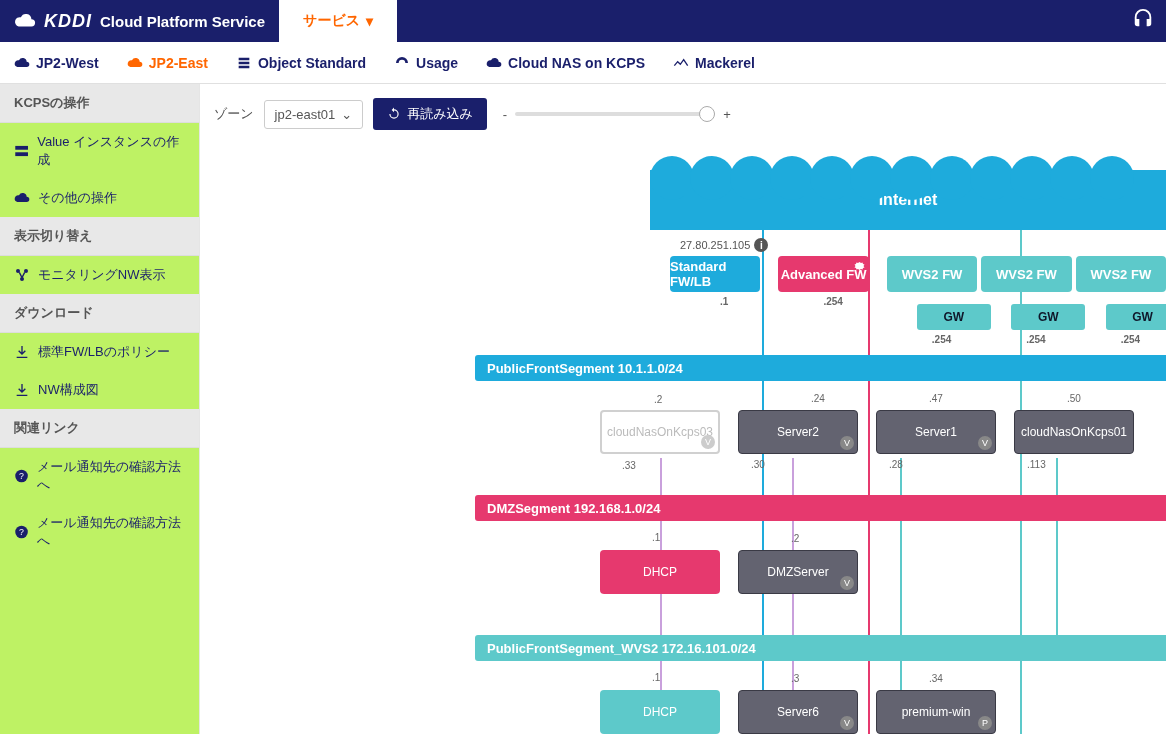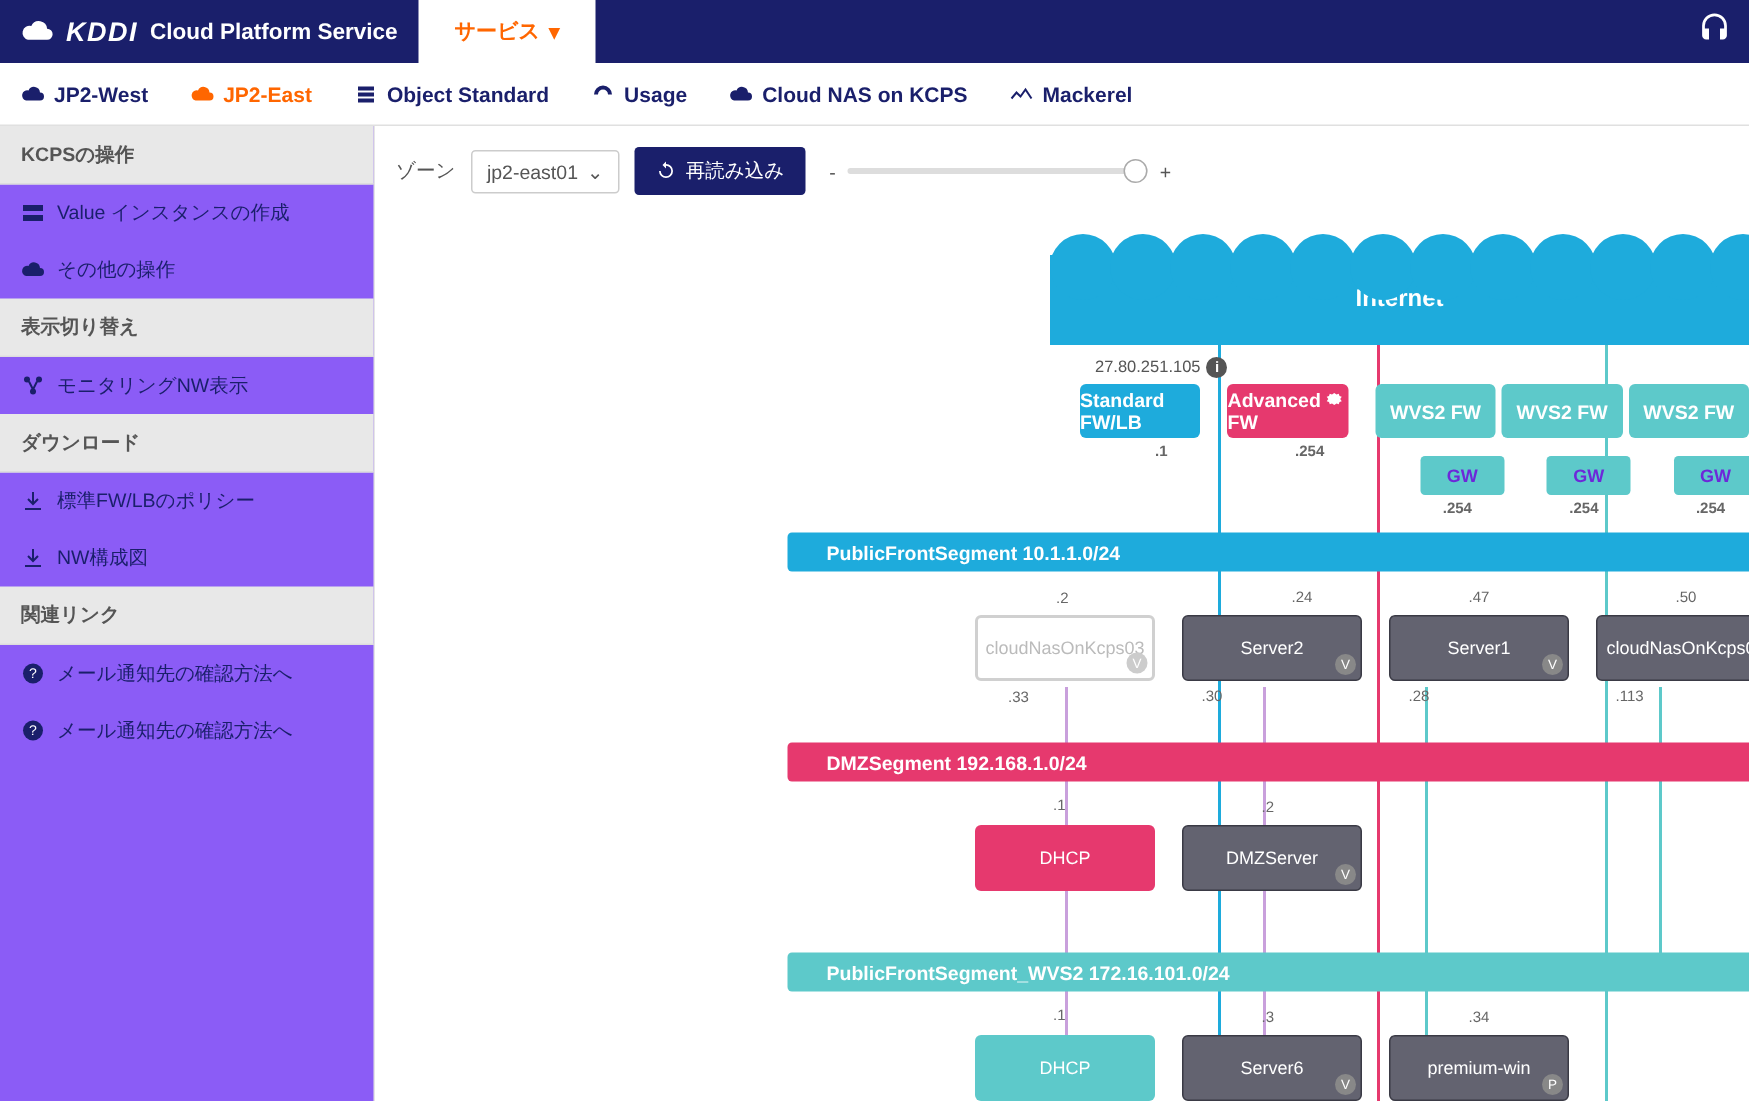--- a/index.html
+++ b/index.html
@@ -8,43 +8,43 @@
 .logo-area{display:flex;align-items:center;padding:0 14px;gap:8px}
 .cloud-ico{fill:#fff}
 .brand{font-weight:bold;font-style:italic;font-size:18px;letter-spacing:1px}
 .brand-txt{font-size:15px;font-weight:bold}
 .svc-tab{background:#fff;color:#ff6600;height:42px;display:flex;align-items:center;padding:0 24px;font-size:14px;font-weight:bold;gap:6px}
 .headset{position:absolute;right:12px;top:8px}
 .sub-nav{background:#fff;border-bottom:1px solid #e0e0e0;height:42px;display:flex;align-items:center;padding:0 14px;gap:28px}
 .sub-nav-item{display:flex;align-items:center;gap:6px;font-size:14px;color:#1a1f6b;font-weight:bold;cursor:pointer}
 .sub-nav-item.active{color:#ff6600}
 .main{display:flex;height:calc(100vh - 84px)}
-.sidebar{width:250px;background:#8b5cf6;border-right:1px solid #e5e5e5}
+.sidebar{width:200px;background:#bef264;border-right:1px solid #e5e5e5}
 .side-sec{padding:10px 14px;background:#e8e8e8;font-size:13px;color:#555;font-weight:bold;border-bottom:1px solid #ddd}
 .side-link{display:flex;align-items:center;gap:8px;padding:10px 14px;font-size:13px;color:#1a1f6b;cursor:pointer}
 .content{flex:1;overflow:auto}
 .toolbar{padding:14px 14px 0;display:flex;align-items:center;gap:10px;font-size:13px;color:#555}
 .zone-sel{border:1px solid #ccc;padding:6px 10px;border-radius:3px;background:#fff;cursor:pointer;display:inline-flex;align-items:center;gap:6px;font-size:13px}
 .reload-btn{background:#1a1f6b;color:#fff;border:none;padding:7px 14px;border-radius:3px;font-size:13px;cursor:pointer;display:inline-flex;align-items:center;gap:6px}
 .slider-wrap{display:flex;align-items:center;gap:8px;margin-left:6px}
 .slider-track{width:200px;height:4px;background:#ddd;border-radius:2px;position:relative}
 .slider-thumb{position:absolute;right:0;top:-6px;width:16px;height:16px;border-radius:50%;background:#fff;border:1px solid #aaa}
 .canvas{position:relative;padding:40px 0 0 260px;min-height:800px}
 .internet-cloud{position:absolute;top:40px;left:450px;right:0;height:60px;background:#1eabdc;display:flex;align-items:center;justify-content:center;color:#fff;font-weight:bold;font-size:16px}
 .cloud-bumps{position:absolute;top:-14px;left:0;right:0;height:30px}
 .bump{position:absolute;width:44px;height:44px;background:#1eabdc;border-radius:50%;top:0}
 .ip-label{position:absolute;top:108px;left:480px;font-size:11px;color:#555;display:flex;align-items:center;gap:4px}
 .fw-row{position:absolute;top:126px;left:470px;right:0;display:flex;gap:18px}
 .fw-box{width:114px;height:36px;border-radius:4px;color:#fff;display:flex;align-items:center;justify-content:center;font-size:13px;font-weight:bold;position:relative}
 .fw-std{background:#1eabdc}
 .fw-adv{background:#e6396e;width:114px}
 .fw-wvs{background:#5dc9ca;width:114px}
 .gear-ico{position:absolute;top:4px;right:4px;fill:#fff}
-.gw-box{width:56px;height:26px;background:#5dc9ca;border-radius:3px;color:#6d28d9;display:flex;align-items:center;justify-content:center;font-size:12px;font-weight:bold;position:absolute;top:48px;left:30px}
-.seg-bar{position:absolute;left:275px;right:0;height:26px;color:#fff;font-size:13px;font-weight:bold;display:flex;align-items:center;padding-left:26px;border-radius:3px 0 0 3px}
+.gw-box{width:74px;height:26px;background:#5dc9ca;border-radius:3px;color:#0f172a;display:flex;align-items:center;justify-content:center;font-size:12px;font-weight:bold;position:absolute;top:48px;left:30px}
+.seg-bar{position:absolute;left:275px;right:0;height:26px;color:#fff;font-size:13px;font-weight:bold;display:flex;align-items:center;padding-left:12px;border-radius:3px 0 0 3px}
 .seg1{background:#1eabdc;top:225px}
 .seg2{background:#e6396e;top:365px}
 .seg3{background:#5dc9ca;top:505px}
 .node-row{position:absolute;display:flex;gap:38px}
 .node-row1{top:280px;left:400px}
 .node-row2{top:420px;left:400px}
 .node-row3{top:560px;left:400px}
 .node{width:120px;height:44px;border-radius:4px;display:flex;align-items:center;justify-content:center;font-size:12px;position:relative;text-align:center;line-height:1.2}
 .node-active{background:#636370;color:#fff;border:1px solid #3a3a45}
 .node-disabled{background:#fff;border:2px solid #d0d0d0;color:#bbb}

